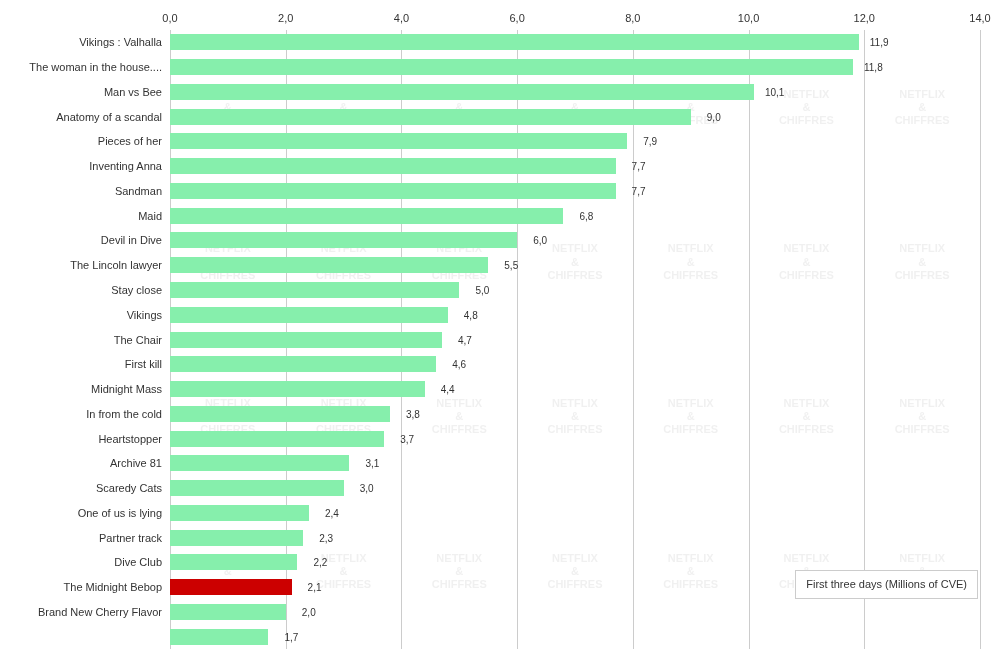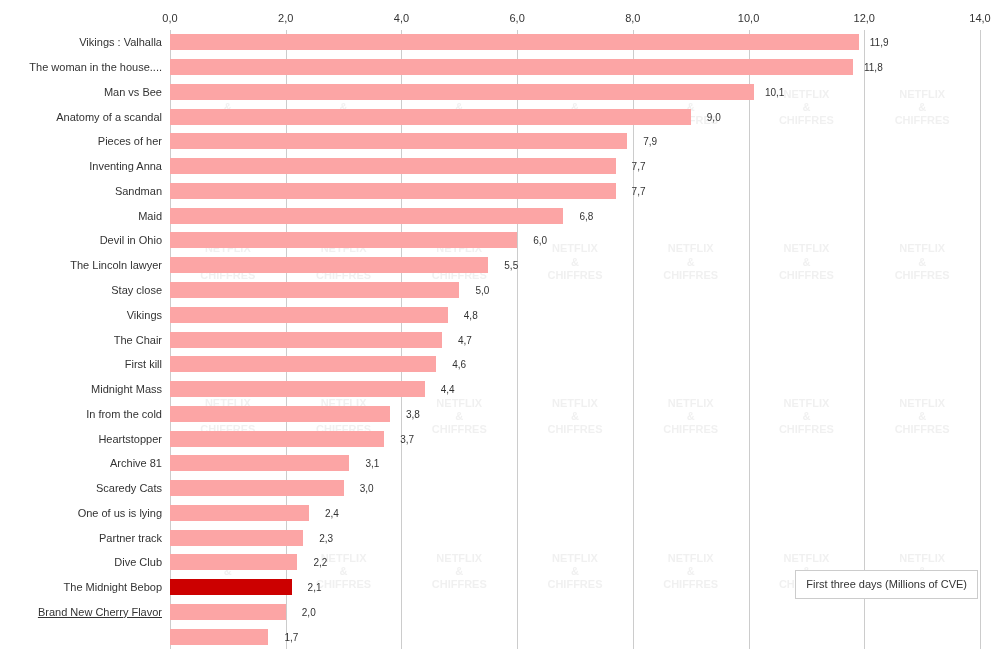--- a/index.html
+++ b/index.html
@@ -93,21 +93,21 @@
     }
     .bar-row {
       display: flex;
       align-items: center;
       position: absolute;
       left: 0;
       right: 0;
     }
     .bar {
       height: 16px;
-      background: #fca5a5;
+      background: #86efac;
       position: relative;
       min-width: 2px;
     }
     .bar.highlight {
       background: #cc0000;
     }
     .bar-label {
       position: absolute;
       right: -30px;
       top: 50%;
@@ -211,36 +211,36 @@
 
   <div class="y-labels" id="y-labels">
       <div class="y-label" style="top: 2%;">Vikings : Valhalla</div>
       <div class="y-label" style="top: 6%;">The woman in the house....</div>
       <div class="y-label" style="top: 10%;">Man vs Bee</div>
       <div class="y-label" style="top: 14%;">Anatomy of a scandal</div>
       <div class="y-label" style="top: 18%;">Pieces of her</div>
       <div class="y-label" style="top: 22%;">Inventing Anna</div>
       <div class="y-label" style="top: 26%;">Sandman</div>
       <div class="y-label" style="top: 30%;">Maid</div>
-      <div class="y-label" style="top: 34%;">Devil in Ohio</div>
+      <div class="y-label" style="top: 34%;">Devil in Dive</div>
       <div class="y-label" style="top: 38%;">The Lincoln lawyer</div>
       <div class="y-label" style="top: 42%;">Stay close</div>
       <div class="y-label" style="top: 46%;">Vikings</div>
       <div class="y-label" style="top: 50%;">The Chair</div>
       <div class="y-label" style="top: 54%;">First kill</div>
       <div class="y-label" style="top: 58%;">Midnight Mass</div>
       <div class="y-label" style="top: 62%;">In from the cold</div>
       <div class="y-label" style="top: 66%;">Heartstopper</div>
       <div class="y-label" style="top: 70%;">Archive 81</div>
       <div class="y-label" style="top: 74%;">Scaredy Cats</div>
       <div class="y-label" style="top: 78%;">One of us is lying</div>
       <div class="y-label" style="top: 82%;">Partner track</div>
       <div class="y-label" style="top: 86%;">Dive Club</div>
       <div class="y-label" style="top: 90%;">The Midnight Bebop</div>
-      <div class="y-label" style="top: 94%; text-decoration: underline;">Brand New Cherry Flavor</div>
+      <div class="y-label" style="top: 94%;">Brand New Cherry Flavor</div>
       <div class="y-label" style="top: 98%; margin-top: 32px;">Cowboy Bebop</div>
     </div>
 
   <div class="bars-area" id="bars-area">
       <div class="bar-row" style="top: calc(2% - 8px); height: 16px;">
         <div class="bar" style="width: 85%;">
           <span class="bar-label">11,9</span>
         </div>
       </div>
       <div class="bar-row" style="top: calc(6% - 8px); height: 16px;">

